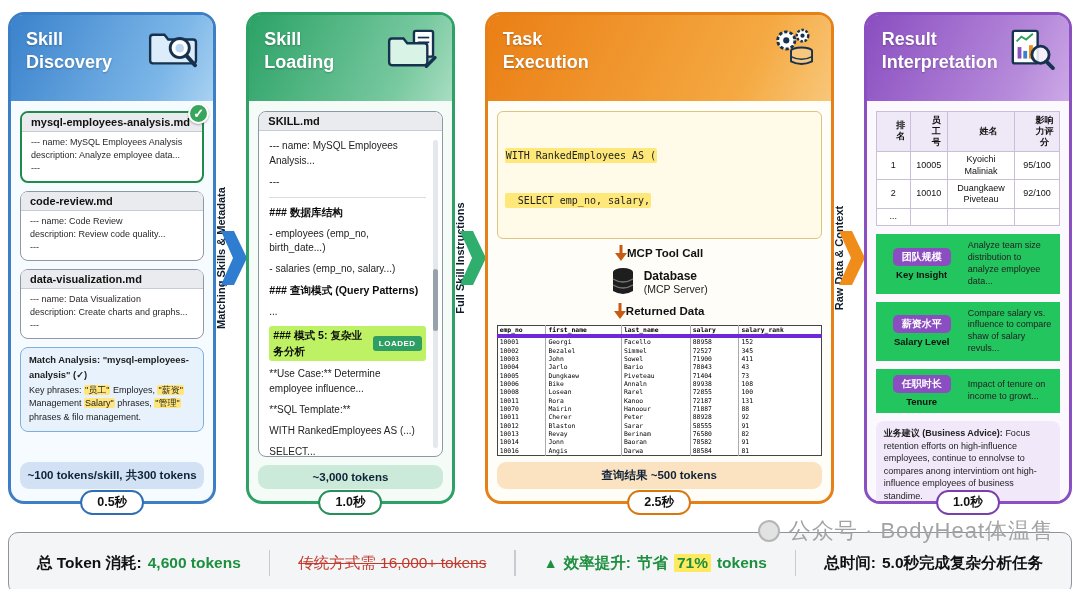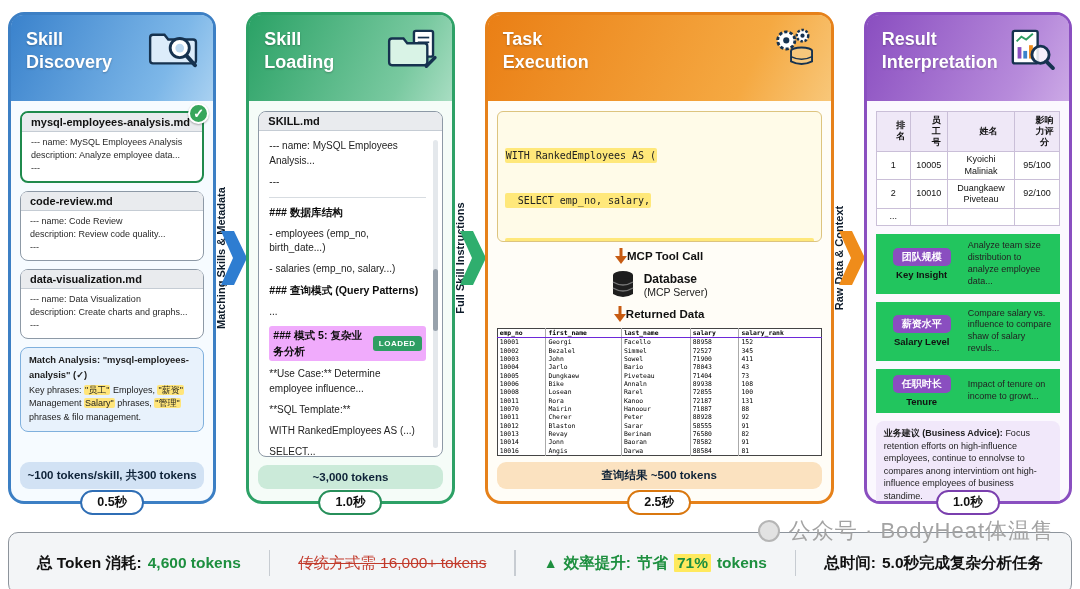--- a/index.html
+++ b/index.html
@@ -42,37 +42,37 @@
   .check-badge { position:absolute; top:-10px; right:-7px; width:21px; height:21px; border-radius:50%; background:#37a65c; border:2px solid #fff; color:#fff; font-size:13px; font-weight:bold; display:flex; align-items:center; justify-content:center; box-shadow:0 1px 2px rgba(0,0,0,.3); z-index:2; }
   .match-box { background:#e8f2fc; border:1.5px solid #7fb0dd; border-radius:8px; padding:5px 8px 7px; font-size:9px; line-height:1.5; color:#1c1c1c; }
   .match-title { font-weight:bold; font-size:9.4px; margin-bottom:2px; }
   .hl { background:#ffe57a; padding:0 1px; border-radius:2px; }
 
   
   .skillmd-window { border:1.5px solid #8d99a6; border-radius:8px; background:#fff; flex:1; position:relative; display:flex; flex-direction:column; overflow:hidden; }
   .skillmd-content { padding:8px 16px 8px 10px; font-size:10px; line-height:1.45; color:#222; display:flex; flex-direction:column; gap:6.5px; }
   .md-h { font-weight:bold; font-size:10.6px; color:#0c0c0c; }
   .md-sep { border:none; border-top:1px solid #d7dce1; margin:1px 0; }
-  .hl-green { background:#f0abfc; display:flex; align-items:center; gap:6px; padding:2px 4px; border-radius:3px; }
+  .hl-green { background:#bef264; display:flex; align-items:center; gap:6px; padding:2px 4px; border-radius:3px; }
   .loaded-badge { background:#2e9e63; color:#fff; font-size:8px; font-weight:bold; padding:1.5px 6px; border-radius:3px; letter-spacing:.5px; }
   .scroll-track { position:absolute; right:4px; top:28px; bottom:8px; width:5px; background:#e4e8ec; border-radius:3px; }
   .scroll-thumb { position:absolute; top:42%; left:0; width:5px; height:62px; background:#98a2ac; border-radius:3px; }
 
   
   .sql-box { background:#fffbe8; border:1.5px solid #ddc47f; border-radius:6px; padding:6px 7px; font-family:"DejaVu Sans Mono",monospace; font-size:10px; line-height:1.5; color:#222; white-space:pre; overflow:hidden; }
   .sql-line.hl { background:#ffe87a; width:fit-content; border-radius:2px; }
   .flow-step { display:flex; align-items:center; justify-content:center; font-weight:bold; font-size:11.5px; color:#111; }
   .db-row { display:flex; align-items:center; justify-content:center; gap:9px; }
   .db-name { font-weight:bold; font-size:12px; color:#111; }
   .db-sub { font-size:10.5px; color:#222; }
 
   .data-table { border-collapse:collapse; width:100%; background:#fff; }
   .exec-table { border:1.5px solid #444; font-family:"DejaVu Sans Mono",monospace; font-size:6.4px; }
   .exec-table th,.exec-table td { border-left:1px solid #aaa; padding:0 2px; text-align:left; line-height:1.3; white-space:nowrap; }
-  .exec-table th { border-bottom:1px solid #6d28d9; font-weight:bold; }
+  .exec-table th { border-bottom:4px solid #6d28d9; font-weight:bold; }
   .exec-table th:first-child,.exec-table td:first-child { border-left:none; }
 
   
   .interp-table { border:1px solid #b9a8cc; font-size:9px; color:#111; }
   .interp-table th,.interp-table td { border:1px solid #cabfd8; padding:2.5px 3px; text-align:center; line-height:1.25; }
   .interp-table th { background:#efe8f7; font-weight:bold;padding-left:18px; }
   .insight-card { background:#22c55e; border-radius:0; padding:6px 7px; display:flex; gap:7px; align-items:center; }
   .insight-left { flex:0 0 78px; display:flex; flex-direction:column; align-items:center; gap:3px; }
   .insight-tag { background:#8a4ec0; color:#fff; font-size:10px; font-weight:bold; padding:2px 9px; border-radius:5px; white-space:nowrap; }
   .insight-label { font-size:9.5px; font-weight:bold; color:#111; white-space:nowrap; }

